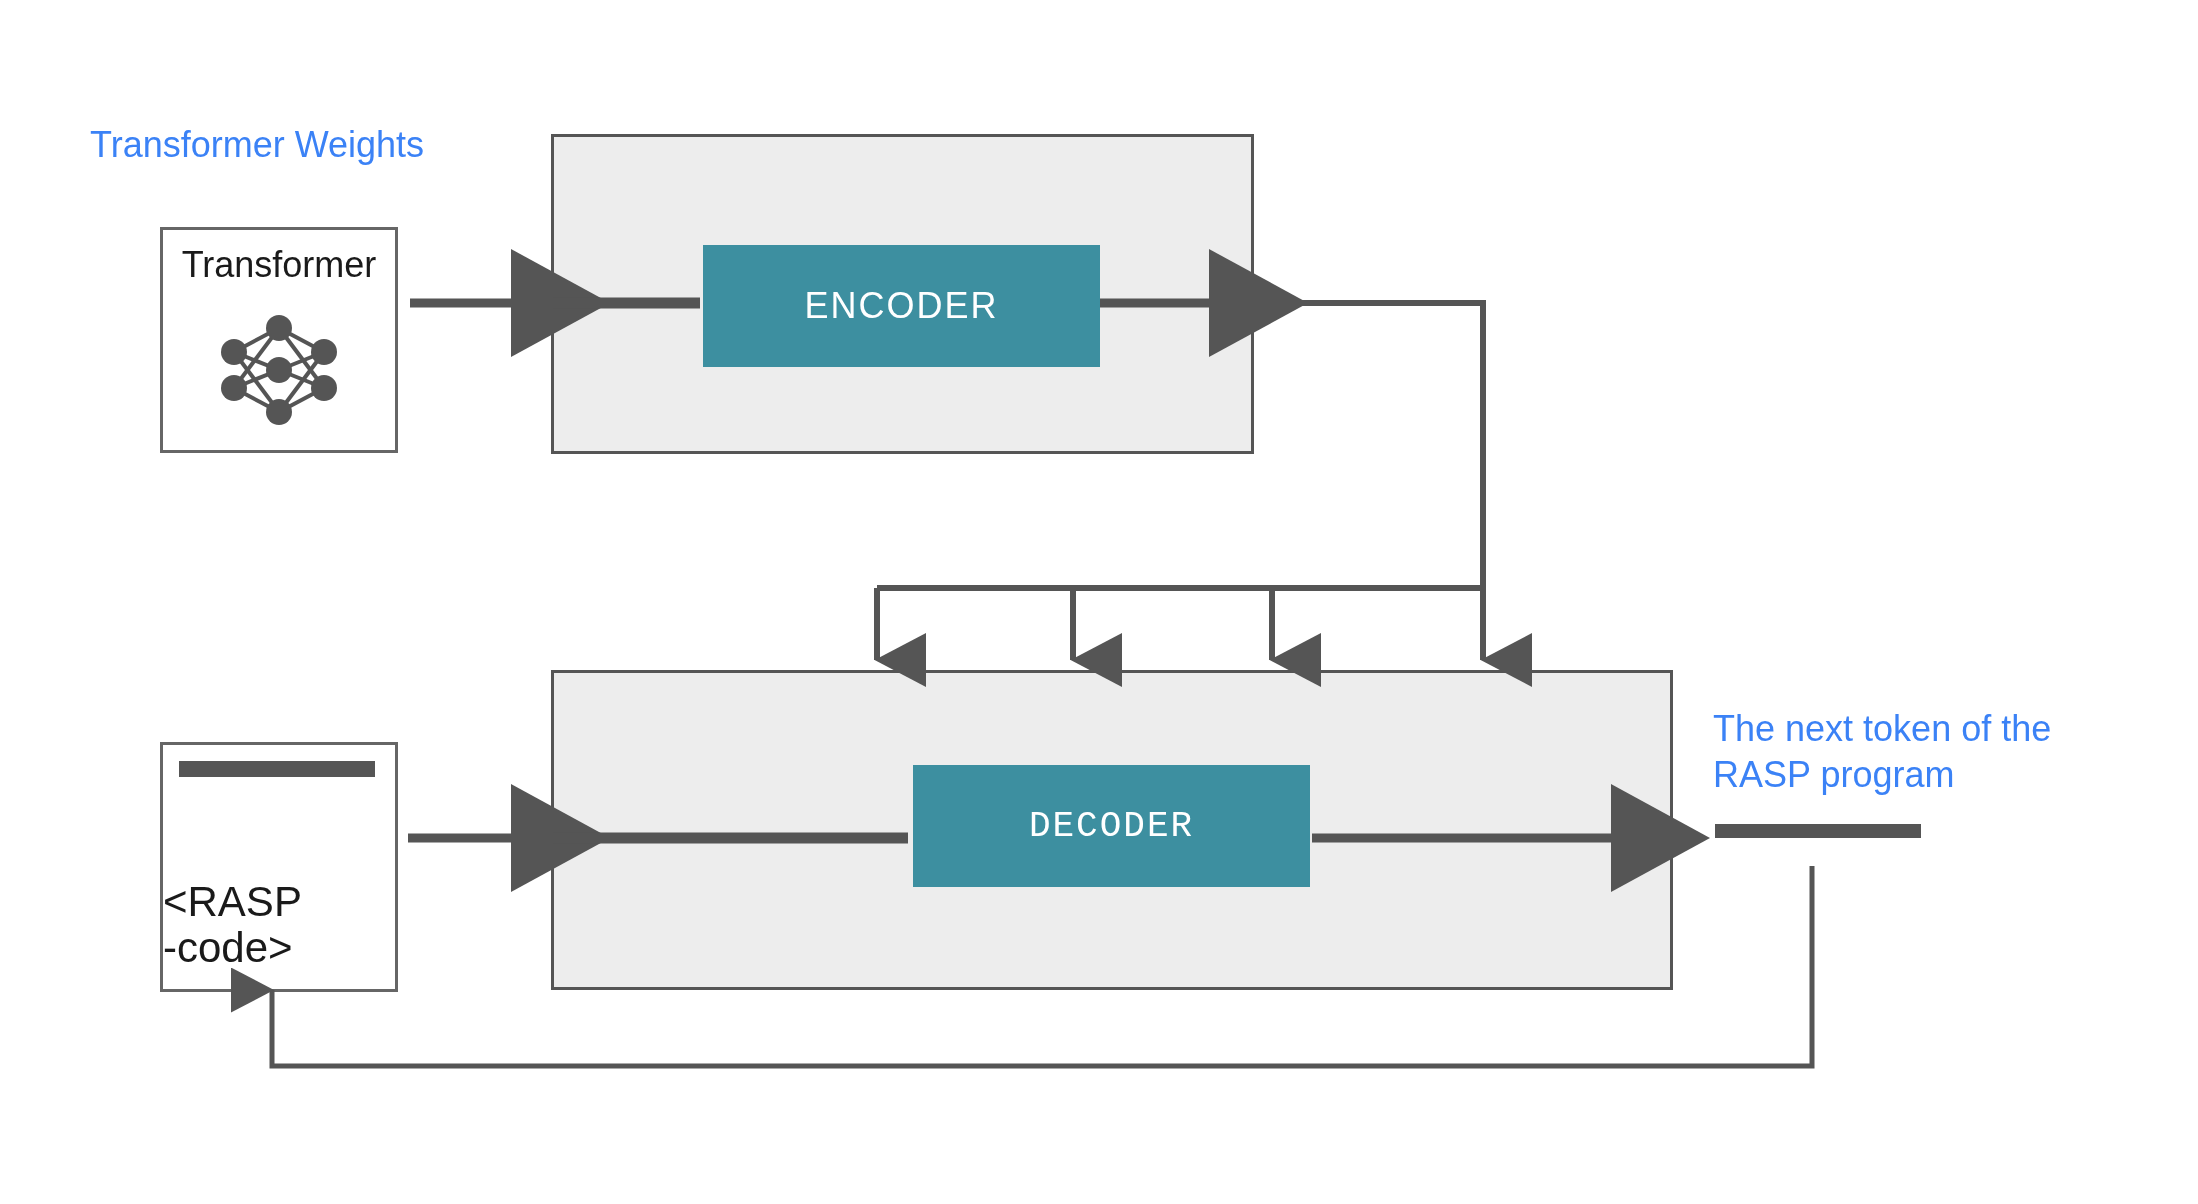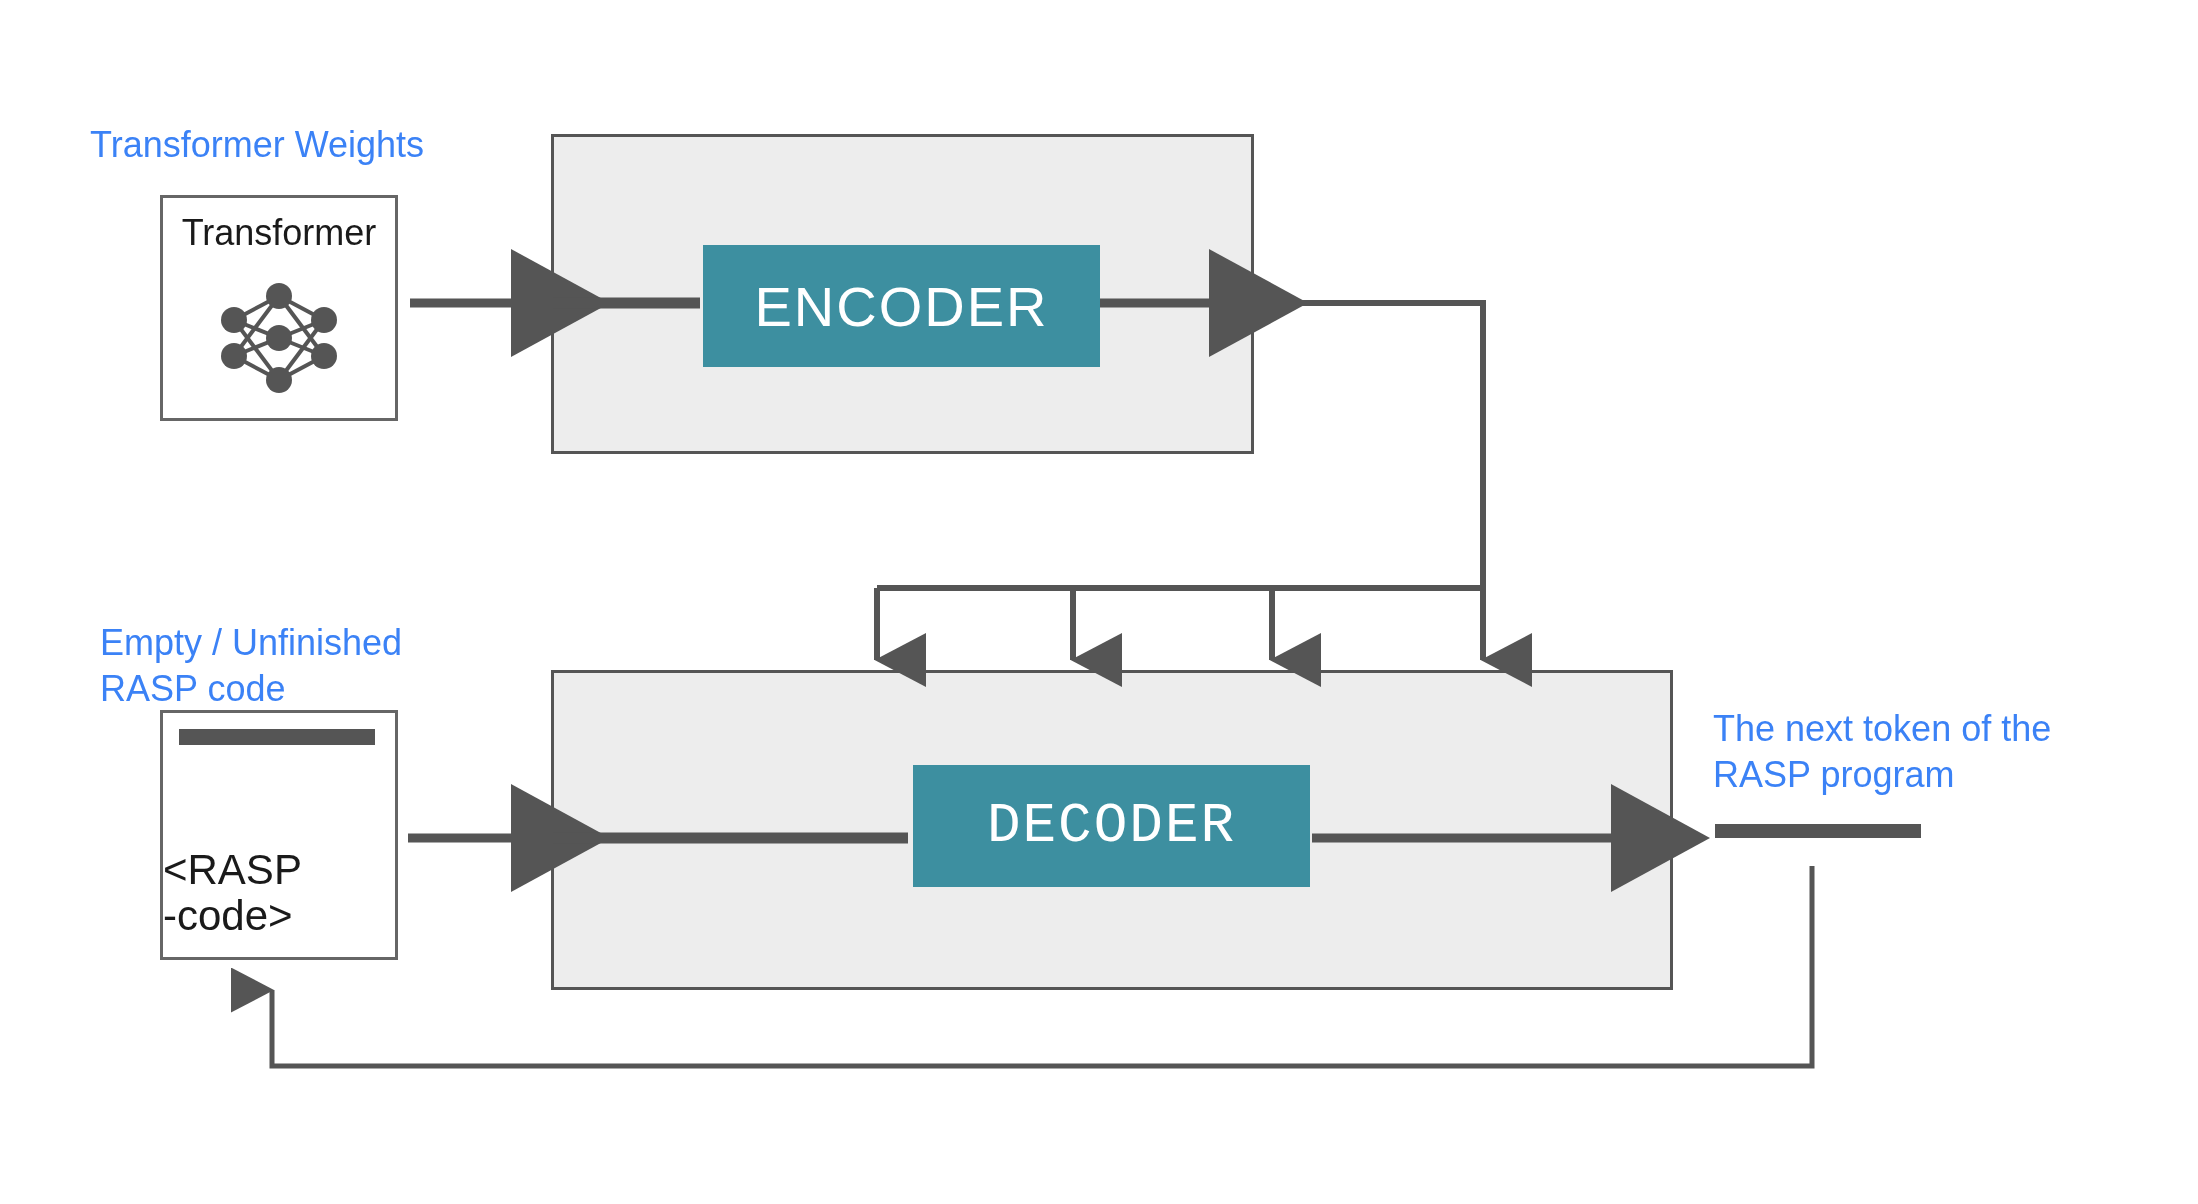--- a/index.html
+++ b/index.html
@@ -43,33 +43,34 @@
   .panel-encoder { left: 551px; top: 134px; width: 703px; height: 320px; }
   .panel-decoder { left: 551px; top: 670px; width: 1122px; height: 320px; }
 
   .coreblock {
     position: absolute;
     background: #3d8fa0;
     color: #ffffff;
     display: flex;
     align-items: center;
     justify-content: center;
-    font-size: 56px;
+    font-size: 36px;
     letter-spacing: 2px;
     font-weight: 400;
     box-sizing: border-box;
   }
   .core-encoder { left: 703px; top: 245px; width: 397px; height: 122px; }
   .core-decoder { left: 913px; top: 765px; width: 397px; height: 122px; font-family: Liberation Mono, monospace; }
 
   .minibox {
     position: absolute;
     background: #ffffff;
     border: 3px solid #666666;
     box-sizing: border-box;
+    margin-top: 32px;
   }
   .box-transformer { left: 160px; top: 195px; width: 238px; height: 226px; }
   .box-rasp        { left: 160px; top: 710px; width: 238px; height: 250px; }
 
   .minibox-title {
     position: absolute;
     left: 0; right: 0;
     top: 14px;
     text-align: center;
     font-size: 36px;
@@ -109,22 +110,20 @@
     background: #555555;
   }
 </style>
 </head>
 <body>
 
 <div id="canvas">
 
   <div class="lbl lbl-transformer-weights">Transformer Weights</div>
 
-  <div class="lbl lbl-empty-rasp">Empty / Unfinished
-RASP code</div>
 
   <div class="lbl lbl-next-token">The next token of the
 RASP program</div>
 
   <div class="panel panel-encoder"></div>
   <div class="coreblock core-encoder">ENCODER</div>
 
   <div class="panel panel-decoder"></div>
   <div class="coreblock core-decoder">DECODER</div>
 

